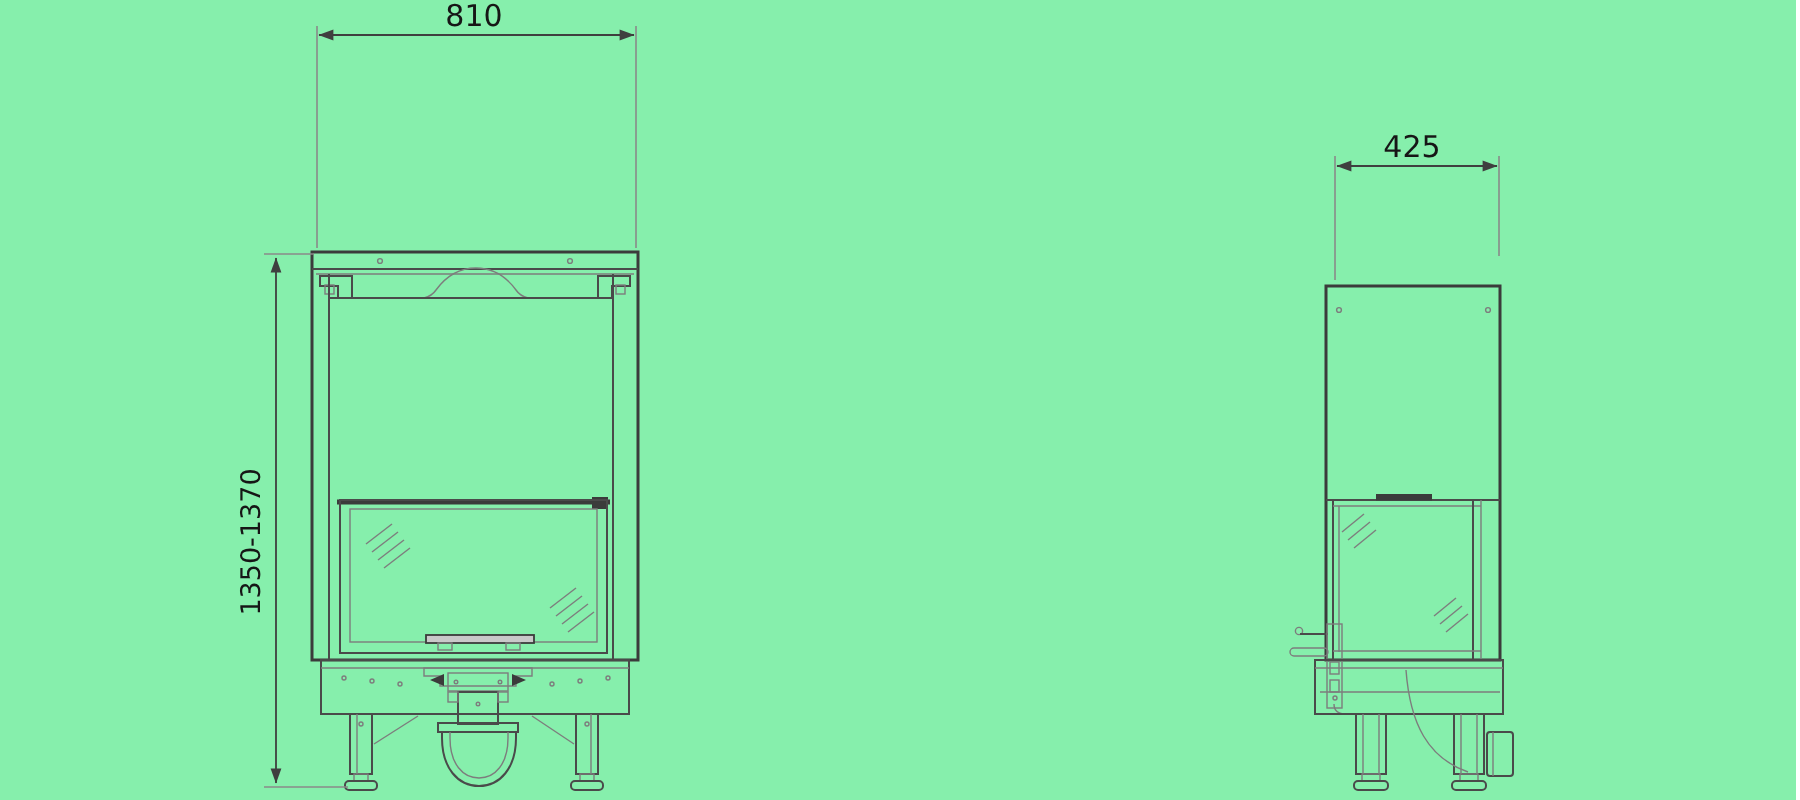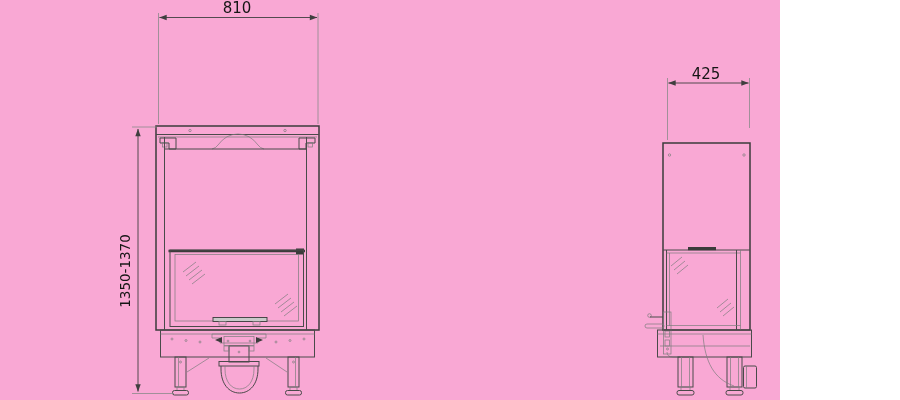--- a/index.html
+++ b/index.html
@@ -1,16 +1,16 @@
 <!DOCTYPE html>
 <html><head>
 <meta charset="utf-8">
 <style>
   html,body{margin:0;padding:0;background:#ffffff;}
-  .canvas{position:relative;width:780px;height:400px;background:#f9a8d4;overflow:hidden;
+  .canvas{position:relative;width:898px;height:400px;background:#86efac;overflow:hidden;
           font-family:"DejaVu Sans","Liberation Sans",sans-serif;}
   svg{display:block;}
   .st-main{fill:none;stroke:#3b3b3b;stroke-width:1.5;}
   .st-mid{fill:none;stroke:#4a4a4a;stroke-width:1;}
   .st-fine{fill:none;stroke:#7d7d7d;stroke-width:0.7;}
   .st-dim{fill:none;stroke:#3f3f3f;stroke-width:0.9;}
   .st-ext{fill:none;stroke:#8a8a8a;stroke-width:0.8;}
   .st-thick{fill:none;stroke:#3b3b3b;stroke-width:2.6;}
   .fill-dark{fill:#3b3b3b;stroke:none;}
   .fill-grey{fill:#c9c9c9;stroke:#3b3b3b;stroke-width:0.9;}

